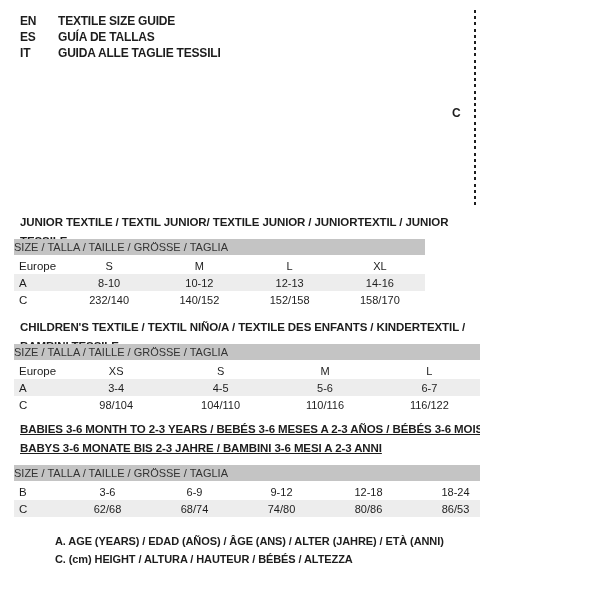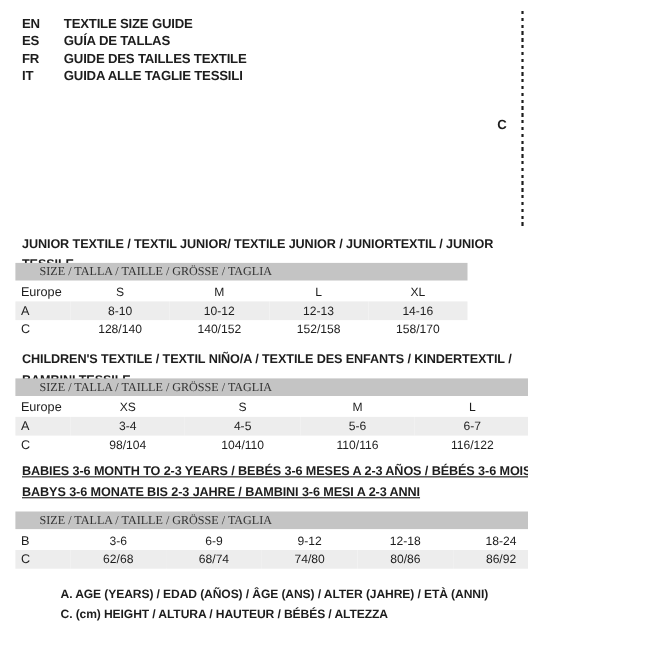--- a/index.html
+++ b/index.html
@@ -35,22 +35,22 @@
   .t1 { top: 213px; } .t2 { top: 318px; } .t3 { top: 420px; width: 545px; text-decoration: underline; }
 
   
   .tblwrap { position: absolute; left: 14px; }
   .w1 { top: 239px; width: 411px; }
   .w2 { top: 344px; width: 572px; }
   .w3 { top: 465px; width: 572px; }
   .size-bar {
     height: 16px; line-height: 16px;
     background: #c4c4c4; color: #333333;
-    font-size: 11px; padding-left: 22px; margin-bottom: 2px;
-    white-space: nowrap; overflow: hidden; font-family: Liberation Serif, serif;
+    font-size: 11px; padding-left: 0; margin-bottom: 2px;
+    white-space: nowrap; overflow: hidden;
   }
   table { width: 100%; border-collapse: collapse; table-layout: fixed; font-size: 11px; color: #1d1d1d; }
   td { height: 17px; text-align: center; padding: 0; white-space: nowrap; }
   td.rowlabel { width: 50px; text-align: left; padding-left: 5px; font-size: 11.5px; }
   tr.shaded { background: #ededed; }
 
   
   .footnotes { position: absolute; left: 20px; top: 532px; }
   .footnote { height: 18px; line-height: 18px; font-weight: bold; font-size: 11px; letter-spacing: -0.1px; white-space: nowrap; margin-left: 35px; }
 </style>
@@ -58,23 +58,20 @@
 <body>
 
 <div class="canvas">
 
   <div class="lang-block">
     <div class="lang-row">
       <span class="lang-code">EN</span><span>TEXTILE SIZE GUIDE</span>
     </div>
     <div class="lang-row">
       <span class="lang-code">ES</span><span>GUÍA DE TALLAS</span>
-    </div>
-    <div class="lang-row">
-      <span class="lang-code">FR</span><span>GUIDE DES TAILLES TEXTILE</span>
     </div>
     <div class="lang-row">
       <span class="lang-code">IT</span><span>GUIDA ALLE TAGLIE TESSILI</span>
     </div>
   </div>
 
   <div class="measure-line"></div>
   <div class="measure-label">C</div>
   <svg class="baby" viewBox="0 0 112 198" xmlns="http://www.w3.org/2000/svg" aria-hidden="true">
     <path fill="#000000" d="M41,1
@@ -136,21 +133,21 @@
           </tr>
           <tr class="shaded">
             <td class="rowlabel">A</td>
             <td>8-10</td>
             <td>10-12</td>
             <td>12-13</td>
             <td>14-16</td>
           </tr>
           <tr>
             <td class="rowlabel">C</td>
-            <td>128/140</td>
+            <td>232/140</td>
             <td>140/152</td>
             <td>152/158</td>
             <td>158/170</td>
           </tr>
         </tbody>
       </table>
   </div>
 
   <div class="tbl-title t2">CHILDREN'S TEXTILE / TEXTIL NIÑO/A / TEXTILE DES ENFANTS / KINDERTEXTIL / BAMBINI TESSILE</div>
   <div class="tblwrap w2">
@@ -199,21 +196,21 @@
             <td>12-18</td>
             <td>18-24</td>
             <td>24-36</td>
           </tr>
           <tr class="shaded">
             <td class="rowlabel">C</td>
             <td>62/68</td>
             <td>68/74</td>
             <td>74/80</td>
             <td>80/86</td>
-            <td>86/92</td>
+            <td>86/53</td>
             <td>92/98</td>
           </tr>
         </tbody>
       </table>
   </div>
 
   <div class="footnotes">
     <div class="footnote">A. AGE (YEARS) / EDAD (AÑOS) / ÂGE (ANS) / ALTER (JAHRE) / ETÀ (ANNI)</div>
     <div class="footnote">C. (cm) HEIGHT / ALTURA / HAUTEUR / BÉBÉS / ALTEZZA</div>
   </div>

